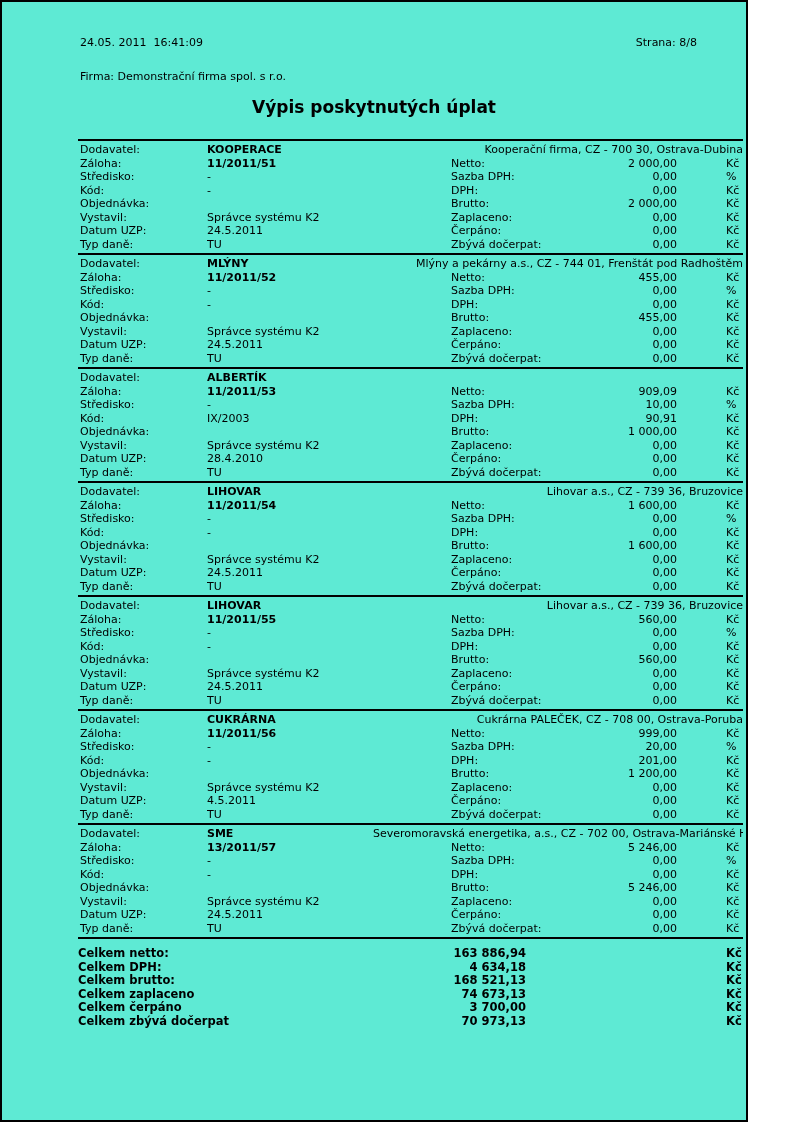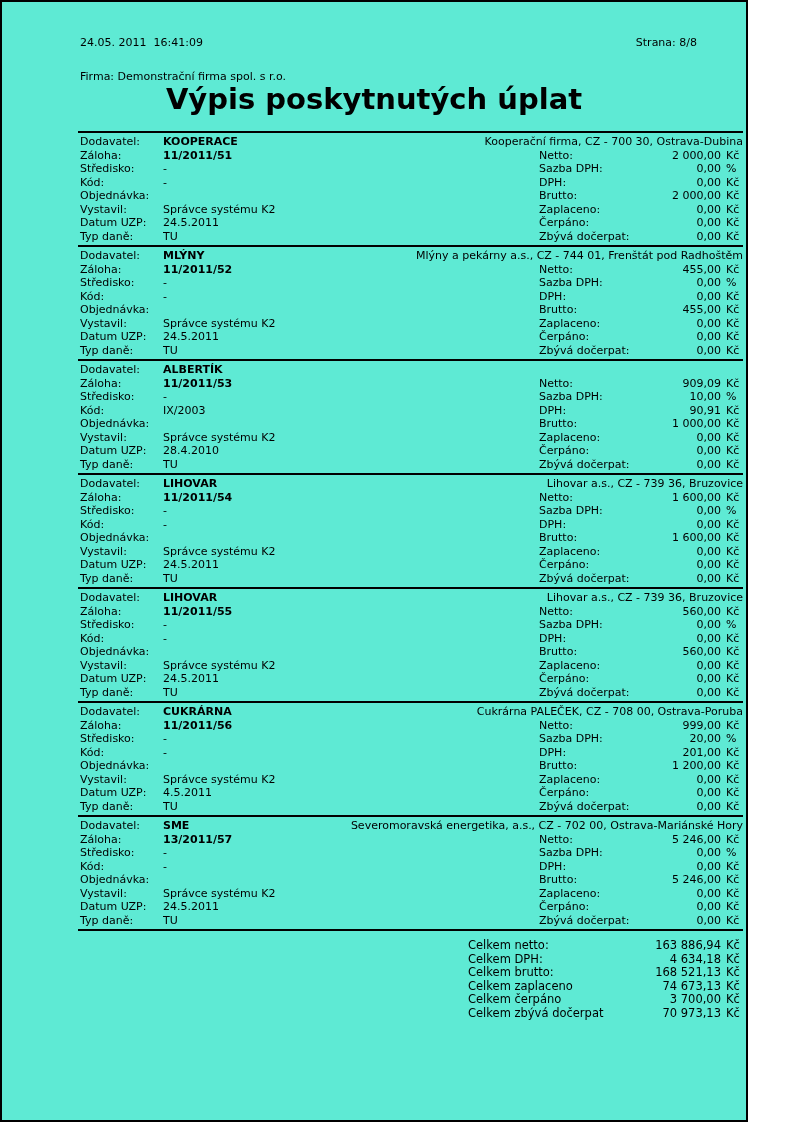--- a/index.html
+++ b/index.html
@@ -9,33 +9,33 @@
     border:2px solid #000000;
     background:#5eead4;
     color:#000000;
     font-family:"DejaVu Sans","Liberation Sans",sans-serif;
     position:relative; overflow:hidden;
   }
   .header { margin:34px 49px 0 78px; font-size:11px; }
   .header-top { display:flex; justify-content:space-between; align-items:flex-start; line-height:14px; }
   .header-firm { margin-top:20px; line-height:14px; }
   .ws { white-space:pre; }
-  .title { font-size:29px; font-weight:bold; text-align:center; margin-top:2px; line-height:27px; }
+  .title { font-size:17px; font-weight:bold; text-align:center; margin-top:10px; line-height:27px; }
   .content { margin:18px 0 0 76px; width:665px; border-top:2px solid #000000; }
   .record { border-bottom:2px solid #000000; padding:2px 0 2px 2px; }
-  .row { display:flex; height:13.5px; line-height:13.5px; font-size:11px; white-space:nowrap; }
+  .row { display:flex; height:13.5px; line-height:13.5px; font-size:11px; white-space:nowrap;gap:44px; }
   .c1 { width:83px; flex:none; }
   .c2 { width:122px; flex:none; overflow:hidden; }
   .cfill { flex:1; overflow:hidden;text-align:right; }
   .c4 { width:111px; flex:none; }
   .c5 { width:71px; flex:none; text-align:right; }
   .c6 { width:22px; flex:none; padding-left:5px; }
   .b { font-weight:bold; }
   .totals { margin:8px 0 0 76px; width:665px; }
-  .trow { display:flex; justify-content:flex-end; height:13.6px; line-height:13.6px; font-size:11.5px; font-weight:normal; white-space:nowrap; }
+  .trow { display:flex; justify-content:space-between; height:13.6px; line-height:13.6px; font-size:11.5px; font-weight:bold; white-space:nowrap; }
   .t-label { width:168px; flex:none; }
   .t-value { width:85px; flex:none; text-align:right; }
   .t-unit { width:22px; flex:none; padding-left:5px; }
 </style>
 </head>
 <body>
 
 <div class="page">
   <div class="header">
     <div class="header-top">

